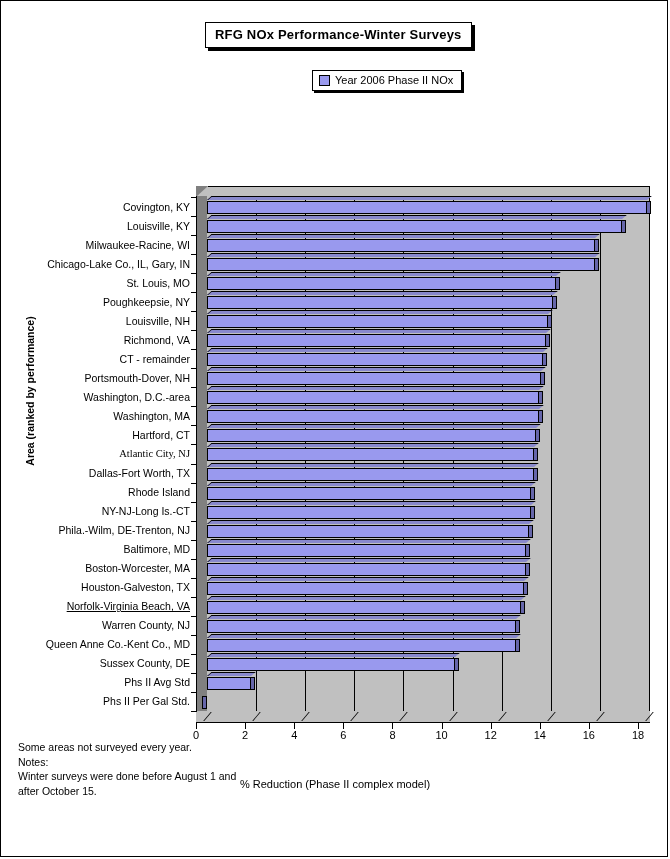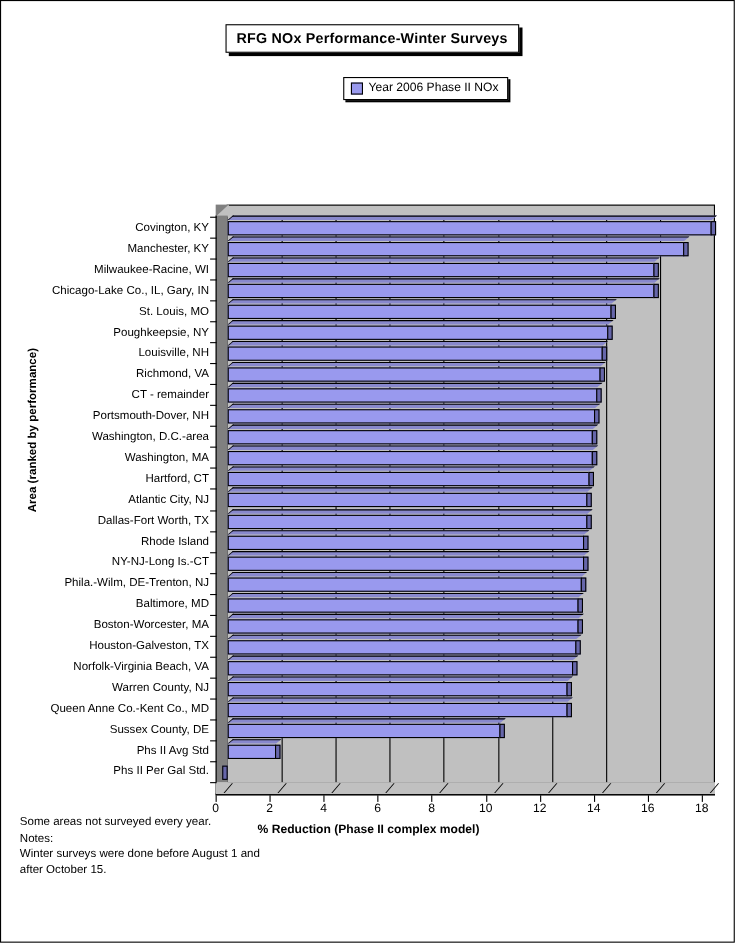--- a/index.html
+++ b/index.html
@@ -158,23 +158,23 @@
   }
   .xtick-out{
     position:absolute;width:1px;height:6px;background:#000;
   }
   .xlabel{
     position:absolute;
     font-size:11px;text-align:center;width:30px;
   }
   .x-title{
     position:absolute;
-    top:748px;left:0;width:670px;
+    top:778px;left:0;width:670px;
     text-align:center;
-    font-size:11px;font-weight:bold;
+    font-size:11px;font-weight:normal;
   }
   .y-title{
     position:absolute;
     left:-60px;top:385px;
     width:180px;
     text-align:center;
     font-size:10.5px;font-weight:bold;
     transform:rotate(-90deg);
   }
 
@@ -345,21 +345,21 @@
         <div class="bar-cap" style="left: 43.2px; top: 4px;"></div>
       </div>
       <div class="bar-row" style="top: 494.963px; width: 442px;">
         <div class="bar-cap" style="left: -5px; top: 4px;"></div>
       </div>
     </div>
 
   <div id="cat-labels">
       <div class="cat-label" style="left: 10px; top: 201.519px;">Covington, KY</div>
       <div class="cat-tick" style="left: 191px; top: 197px;"></div>
-      <div class="cat-label" style="left: 10px; top: 220.556px;">Manchester, KY</div>
+      <div class="cat-label" style="left: 10px; top: 220.556px;">Louisville, KY</div>
       <div class="cat-tick" style="left: 191px; top: 216px;"></div>
       <div class="cat-label" style="left: 10px; top: 239.593px;">Milwaukee-Racine, WI</div>
       <div class="cat-tick" style="left: 191px; top: 235px;"></div>
       <div class="cat-label" style="left: 10px; top: 258.63px;">Chicago-Lake Co., IL, Gary, IN</div>
       <div class="cat-tick" style="left: 191px; top: 254px;"></div>
       <div class="cat-label" style="left: 10px; top: 277.667px;">St. Louis, MO</div>
       <div class="cat-tick" style="left: 191px; top: 273px;"></div>
       <div class="cat-label" style="left: 10px; top: 296.704px;">Poughkeepsie, NY</div>
       <div class="cat-tick" style="left: 191px; top: 292px;"></div>
       <div class="cat-label" style="left: 10px; top: 315.741px;">Louisville, NH</div>
@@ -369,37 +369,37 @@
       <div class="cat-label" style="left: 10px; top: 353.815px;">CT - remainder</div>
       <div class="cat-tick" style="left: 191px; top: 349px;"></div>
       <div class="cat-label" style="left: 10px; top: 372.852px;">Portsmouth-Dover, NH</div>
       <div class="cat-tick" style="left: 191px; top: 368px;"></div>
       <div class="cat-label" style="left: 10px; top: 391.889px;">Washington, D.C.-area</div>
       <div class="cat-tick" style="left: 191px; top: 387px;"></div>
       <div class="cat-label" style="left: 10px; top: 410.926px;">Washington, MA</div>
       <div class="cat-tick" style="left: 191px; top: 406px;"></div>
       <div class="cat-label" style="left: 10px; top: 429.963px;">Hartford, CT</div>
       <div class="cat-tick" style="left: 191px; top: 425px;"></div>
-      <div class="cat-label" style="left: 10px; top: 449px;">Atlantic City, NJ</div>
+      <div class="cat-label" style="left: 10px; top: 449px; font-family: Liberation Serif, serif;">Atlantic City, NJ</div>
       <div class="cat-tick" style="left: 191px; top: 444px;"></div>
       <div class="cat-label" style="left: 10px; top: 468.037px;">Dallas-Fort Worth, TX</div>
       <div class="cat-tick" style="left: 191px; top: 464px;"></div>
       <div class="cat-label" style="left: 10px; top: 487.074px;">Rhode Island</div>
       <div class="cat-tick" style="left: 191px; top: 483px;"></div>
       <div class="cat-label" style="left: 10px; top: 506.111px;">NY-NJ-Long Is.-CT</div>
       <div class="cat-tick" style="left: 191px; top: 502px;"></div>
       <div class="cat-label" style="left: 10px; top: 525.148px;">Phila.-Wilm, DE-Trenton, NJ</div>
       <div class="cat-tick" style="left: 191px; top: 521px;"></div>
       <div class="cat-label" style="left: 10px; top: 544.185px;">Baltimore, MD</div>
       <div class="cat-tick" style="left: 191px; top: 540px;"></div>
       <div class="cat-label" style="left: 10px; top: 563.222px;">Boston-Worcester, MA</div>
       <div class="cat-tick" style="left: 191px; top: 559px;"></div>
       <div class="cat-label" style="left: 10px; top: 582.259px;">Houston-Galveston, TX</div>
       <div class="cat-tick" style="left: 191px; top: 578px;"></div>
-      <div class="cat-label" style="left: 10px; top: 601.296px;">Norfolk-Virginia Beach, VA</div>
+      <div class="cat-label" style="left: 10px; top: 601.296px; text-decoration: underline;">Norfolk-Virginia Beach, VA</div>
       <div class="cat-tick" style="left: 191px; top: 597px;"></div>
       <div class="cat-label" style="left: 10px; top: 620.333px;">Warren County, NJ</div>
       <div class="cat-tick" style="left: 191px; top: 616px;"></div>
       <div class="cat-label" style="left: 10px; top: 639.37px;">Queen Anne Co.-Kent Co., MD</div>
       <div class="cat-tick" style="left: 191px; top: 635px;"></div>
       <div class="cat-label" style="left: 10px; top: 658.407px;">Sussex County, DE</div>
       <div class="cat-tick" style="left: 191px; top: 654px;"></div>
       <div class="cat-label" style="left: 10px; top: 677.444px;">Phs II Avg Std</div>
       <div class="cat-tick" style="left: 191px; top: 673px;"></div>
       <div class="cat-label" style="left: 10px; top: 696.481px;">Phs II Per Gal Std.</div>

